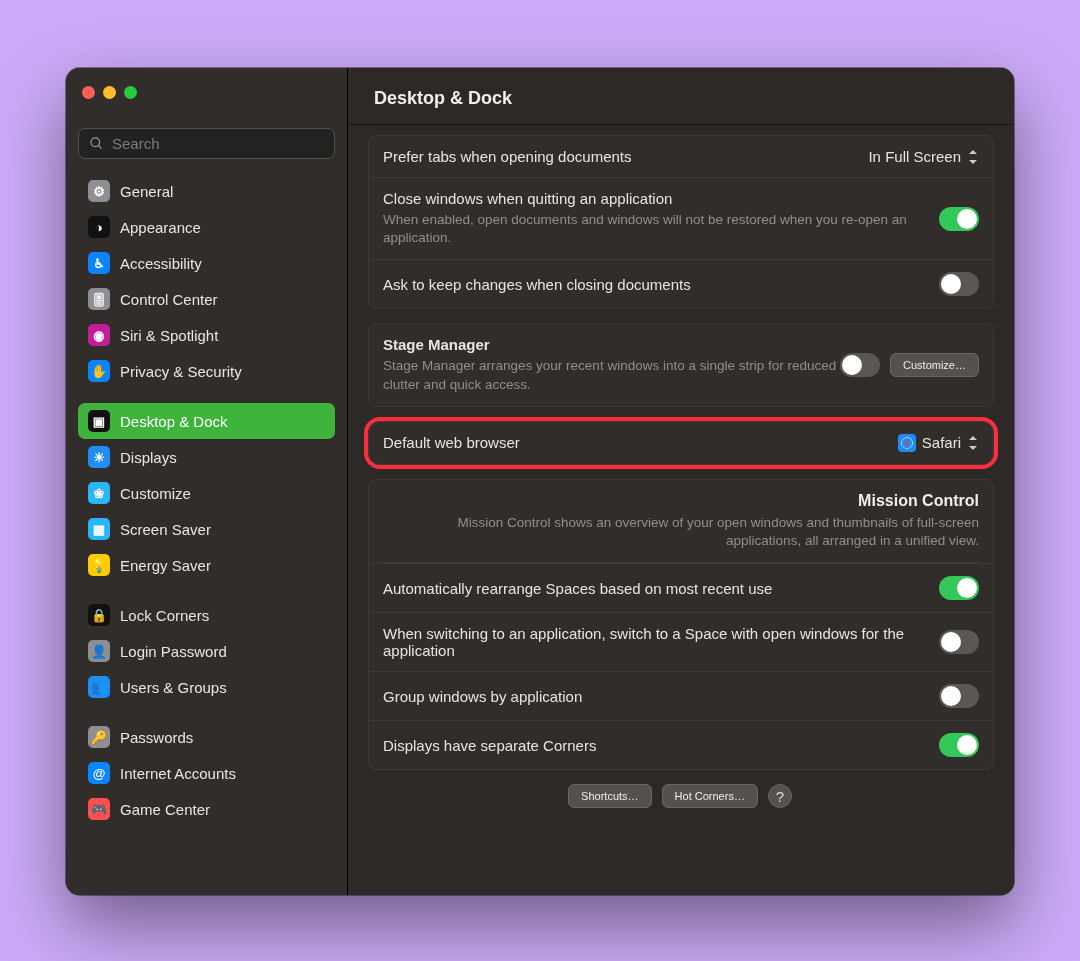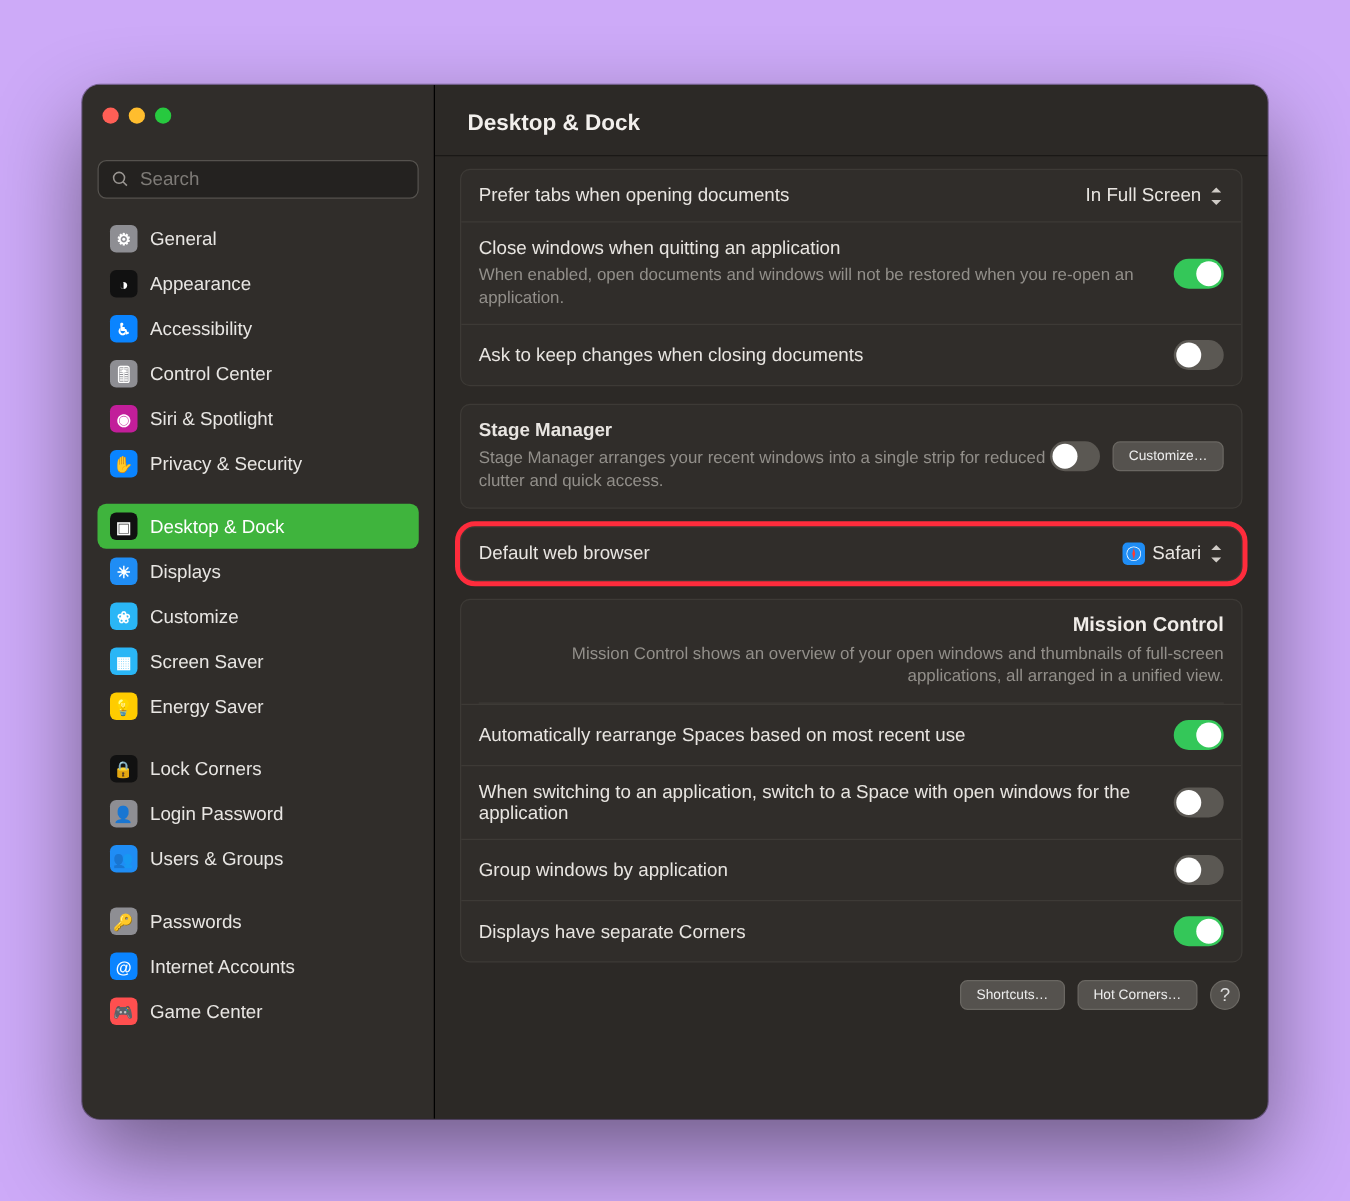--- a/index.html
+++ b/index.html
@@ -104,21 +104,21 @@
     background:#55524e; color:#eee; font-size:11px;
     padding:5px 12px; border-radius:6px; cursor:pointer;
     border:1px solid #6a6762;
   }
   .help {
     width:24px; height:24px; border-radius:50%;
     background:#55524e; color:#ddd; border:1px solid #6a6762;
     display:flex; align-items:center; justify-content:center;
     font-size:15px; cursor:pointer;
   }
-  .footer { display:flex; justify-content:flex-end; gap:10px; margin-top:4px; padding-right:2px;}
+  .footer { display:flex; justify-content:center; gap:10px; margin-top:4px; padding-right:2px;}
   .safari-badge{
     width:18px; height:18px; border-radius:4px; background:#1f8df5;
     display:inline-flex; align-items:center; justify-content:center;
   }
   .safari-badge svg{width:14px;height:14px;}
 </style>
 </head>
 <body>
 
 <div class="window">

